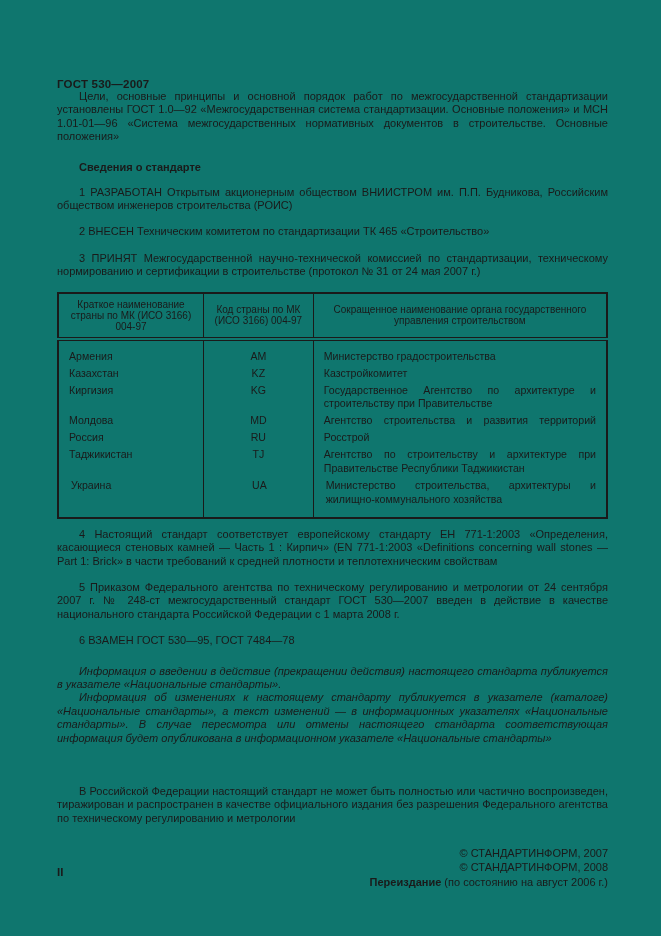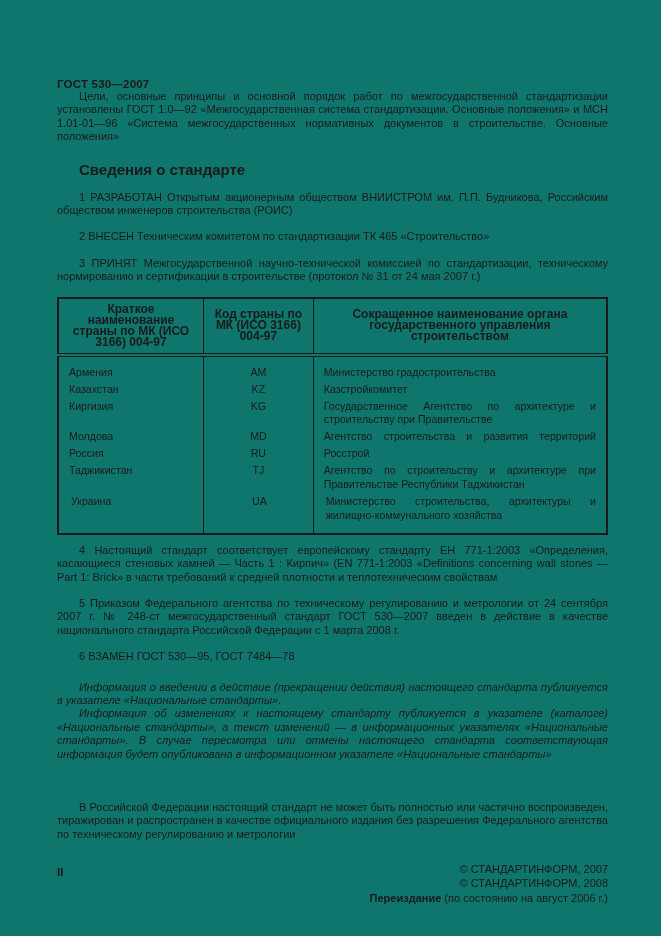--- a/index.html
+++ b/index.html
@@ -29,42 +29,42 @@
     margin-bottom: 15px;
   }
   p.body-par {
     font-size: 11px;
     line-height: 13.4px;
     text-align: justify;
     text-indent: 22px;
   }
   .intro { margin-bottom: 17px; }
   .section-heading {
-    font-size: 15px;
+    font-size: 11px;
     font-weight: bold;
     text-indent: 22px;
     margin-bottom: 13px;
   }
   .std-item { margin-bottom: 13px; }
   .vote-line {
     font-size: 11px;
     margin-top: 0px;
     margin-bottom: 7px;
     text-indent: 0;
     text-align: left;
   }
   table.doc-table {
     width: 100%;
     border-collapse: collapse;
     border: 2px solid #1a1a1a;
     margin-bottom: 9px;
   }
   table.doc-table th {
-    font-weight: bold;
-    font-size: 12px;
+    font-weight: normal;
+    font-size: 10px;
     line-height: 11px;
     text-align: center;
     vertical-align: middle;
     padding: 5px 6px;
     border-bottom: 4px double #1a1a1a;
   }
   table.doc-table th + th,
   table.doc-table td + td { border-left: 1.2px solid #1a1a1a; }
   table.doc-table td {
     font-size: 10.6px;

